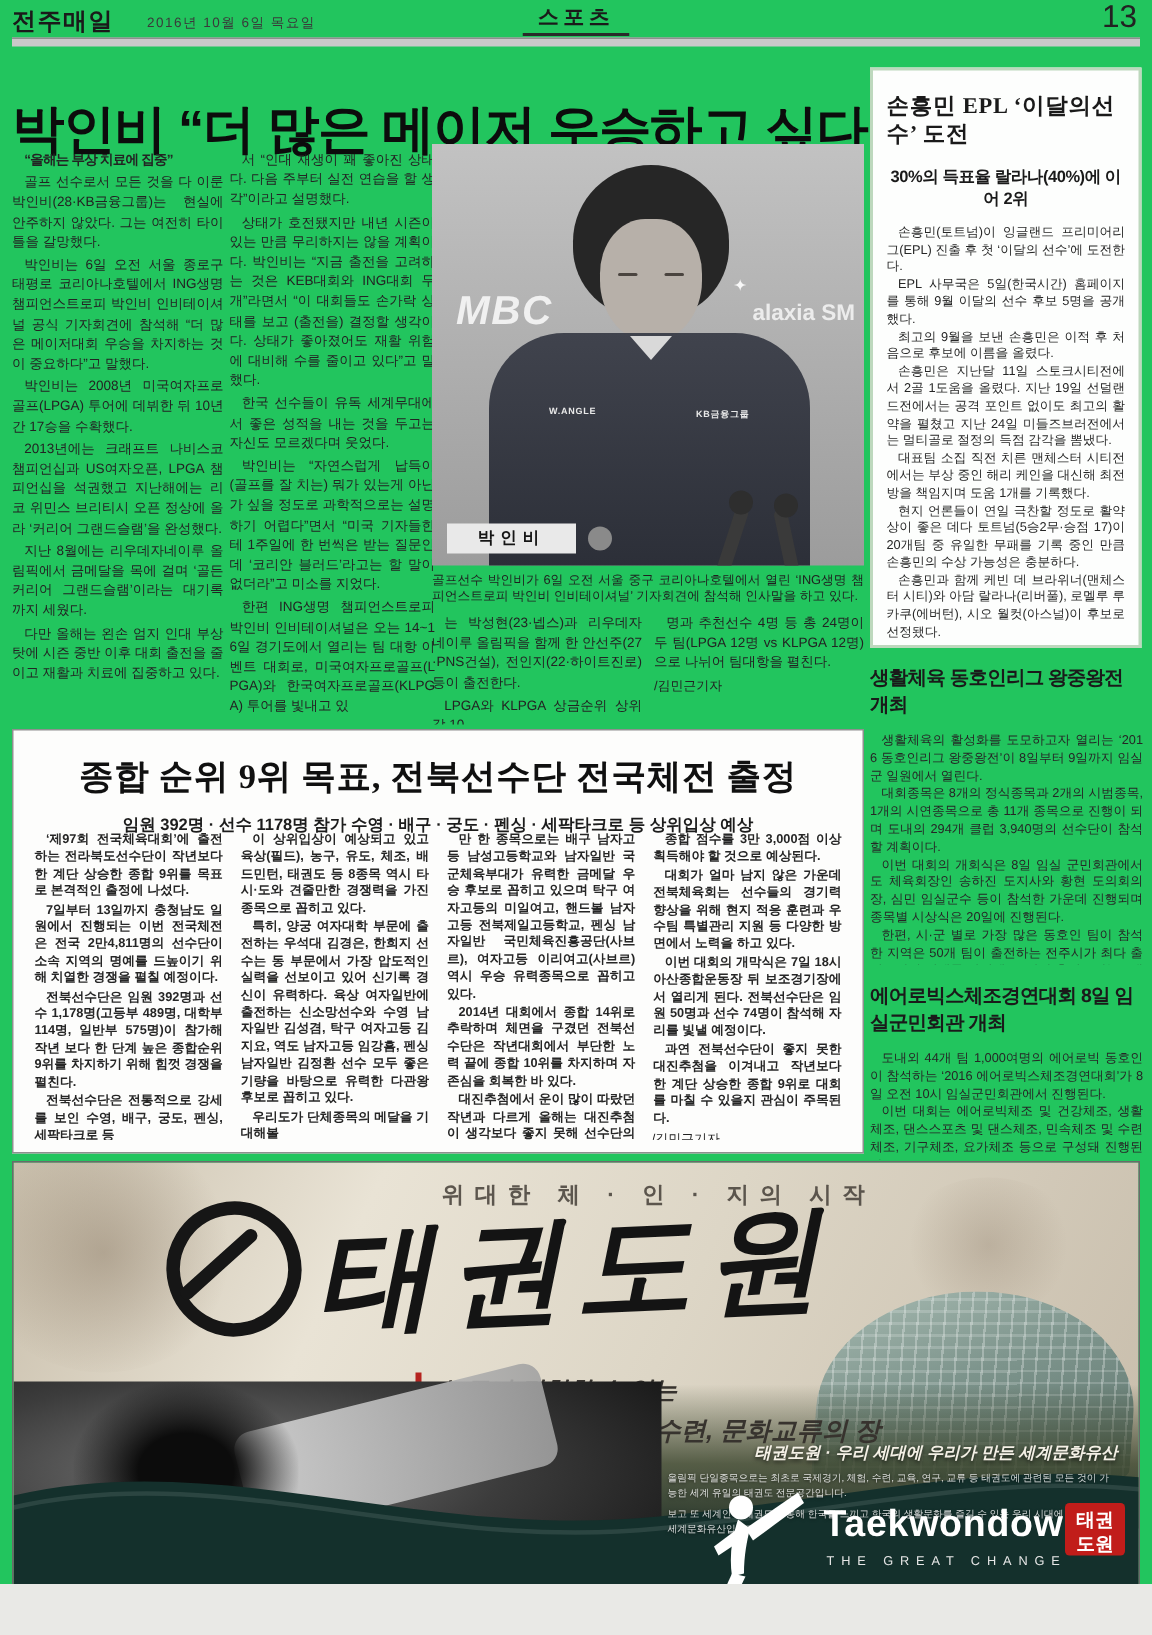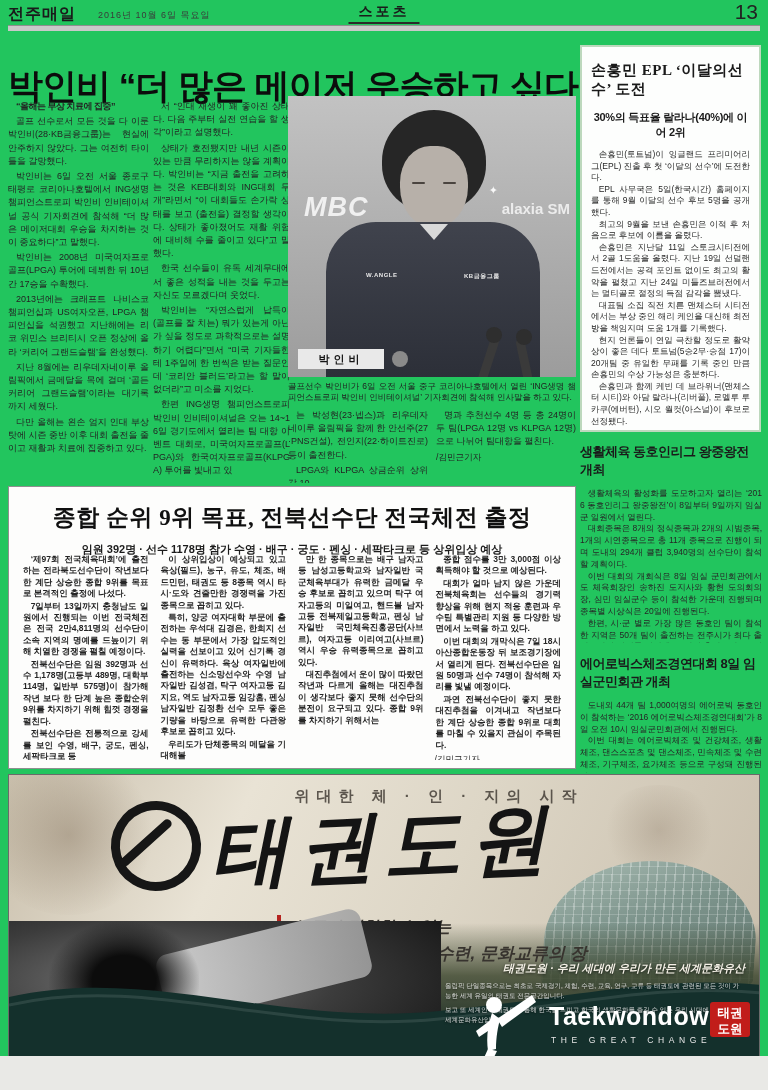--- a/index.html
+++ b/index.html
@@ -212,20 +212,21 @@
         <p>전북선수단은 임원 392명과 선수 1,178명(고등부 489명, 대학부 114명, 일반부 575명)이 참가해 작년 보다 한 단계 높은 종합순위 9위를 차지하기 위해 힘껏 경쟁을 펼친다.</p>
         <p>전북선수단은 전통적으로 강세를 보인 수영, 배구, 궁도, 펜싱, 세팍타크로 등</p>
       </div>
       <div class="pv-col">
         <p>이 상위입상이 예상되고 있고 육상(필드), 농구, 유도, 체조, 배드민턴, 태권도 등 8종목 역시 타 시·도와 견줄만한 경쟁력을 가진 종목으로 꼽히고 있다.</p>
         <p>특히, 양궁 여자대학 부문에 출전하는 우석대 김경은, 한희지 선수는 동 부문에서 가장 압도적인 실력을 선보이고 있어 신기록 경신이 유력하다. 육상 여자일반에 출전하는 신소망선수와 수영 남자일반 김성겸, 탁구 여자고등 김지요, 역도 남자고등 임강흠, 펜싱 남자일반 김정환 선수 모두 좋은 기량을 바탕으로 유력한 다관왕 후보로 꼽히고 있다.</p>
         <p>우리도가 단체종목의 메달을 기대해볼</p>
       </div>
       <div class="pv-col">
         <p>만 한 종목으로는 배구 남자고등 남성고등학교와 남자일반 국군체육부대가 유력한 금메달 우승 후보로 꼽히고 있으며 탁구 여자고등의 미일여고, 핸드볼 남자고등 전북제일고등학교, 펜싱 남자일반 국민체육진흥공단(사브르), 여자고등 이리여고(사브르) 역시 우승 유력종목으로 꼽히고 있다.</p>
+        <p>2014년 대회에서 종합 14위로 추락하며 체면을 구겼던 전북선수단은 작년대회에서 부단한 노력 끝에 종합 10위를 차지하며 자존심을 회복한 바 있다.</p>
         <p>대진추첨에서 운이 많이 따랐던 작년과 다르게 올해는 대진추첨이 생각보다 좋지 못해 선수단의 분전이 요구되고 있다. 종합 9위를 차지하기 위해서는</p>
       </div>
       <div class="pv-col">
         <p>종합 점수를 3만 3,000점 이상 획득해야 할 것으로 예상된다.</p>
         <p>대회가 얼마 남지 않은 가운데 전북체육회는 선수들의 경기력 향상을 위해 현지 적응 훈련과 우수팀 특별관리 지원 등 다양한 방면에서 노력을 하고 있다.</p>
         <p>이번 대회의 개막식은 7일 18시 아산종합운동장 뒤 보조경기장에서 열리게 된다. 전북선수단은 임원 50명과 선수 74명이 참석해 자리를 빛낼 예정이다.</p>
         <p>과연 전북선수단이 좋지 못한 대진추첨을 이겨내고 작년보다 한 계단 상승한 종합 9위로 대회를 마칠 수 있을지 관심이 주목된다.</p>
         <span class="byline">/김민근기자</span>
       </div>
     </div>

